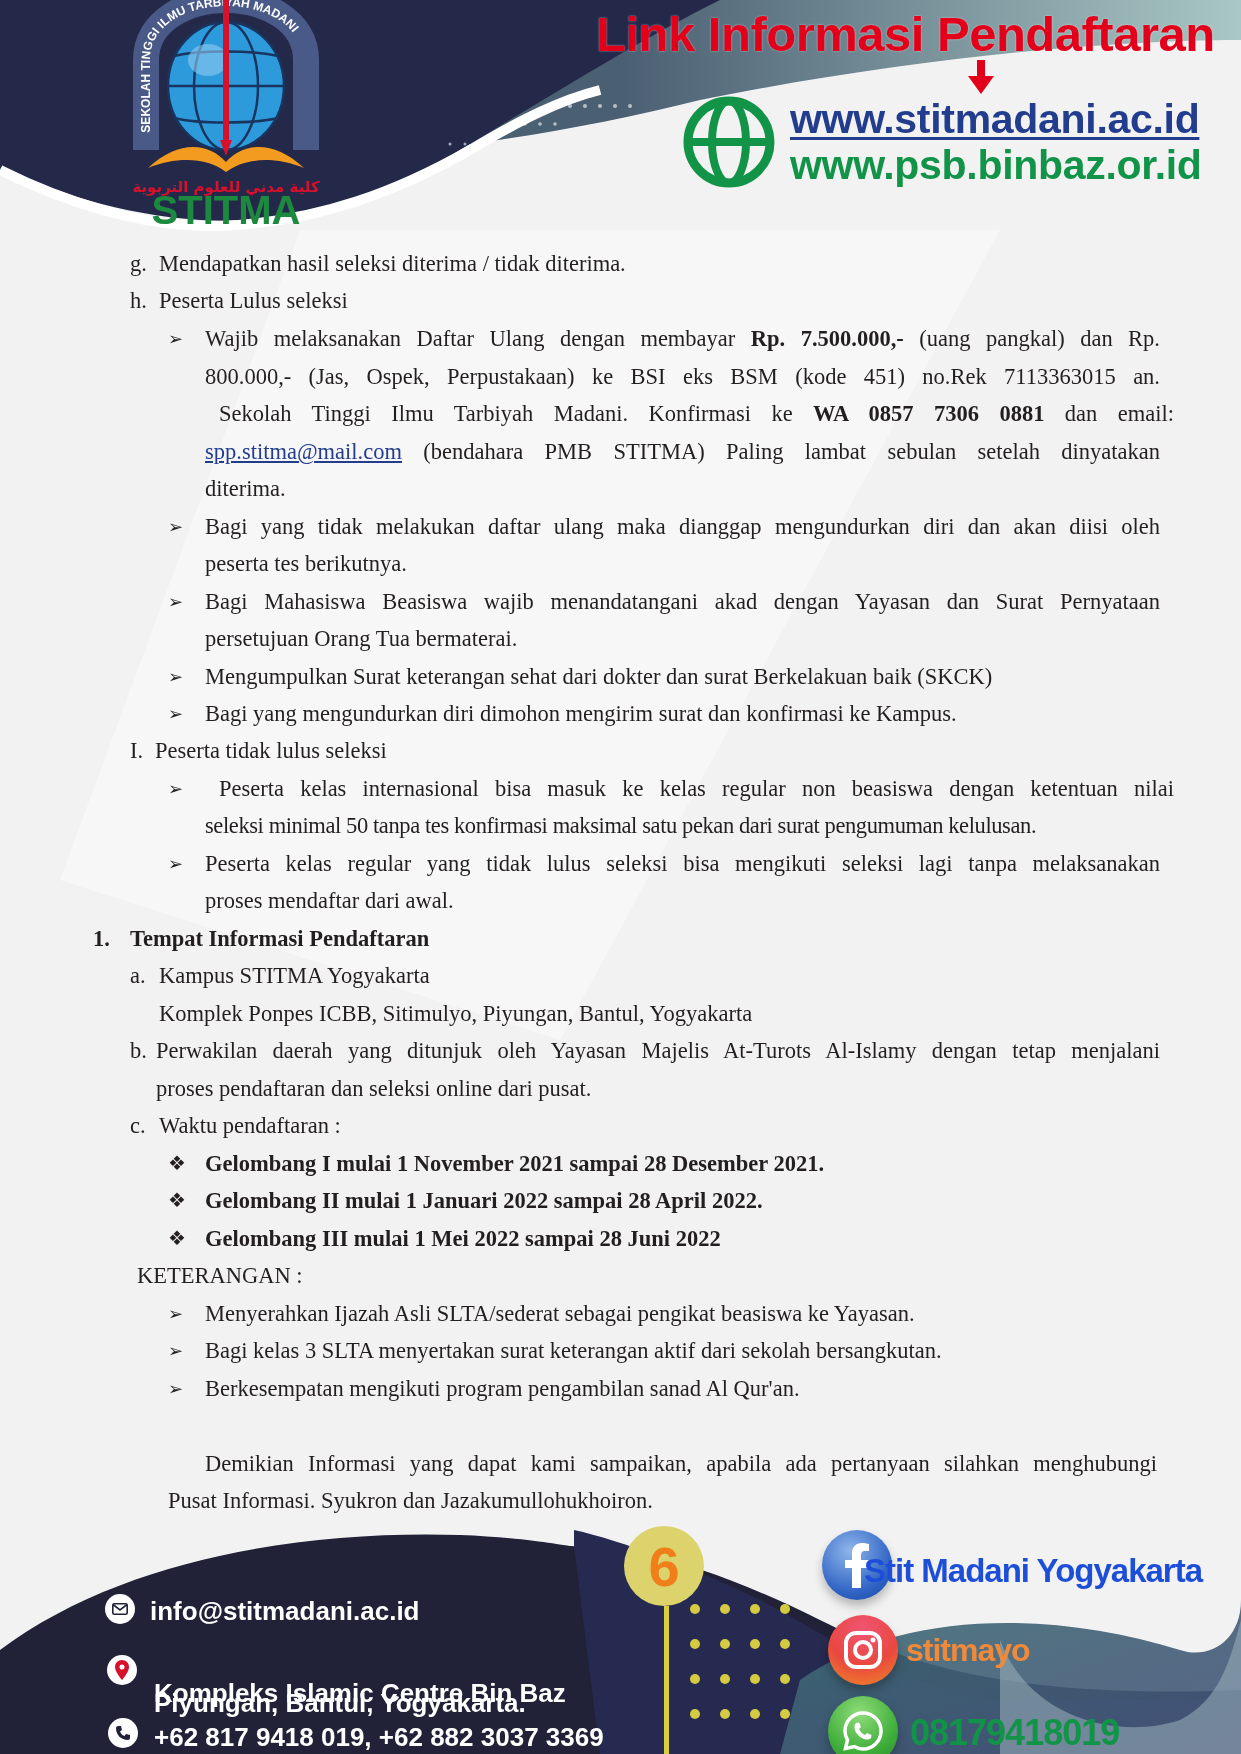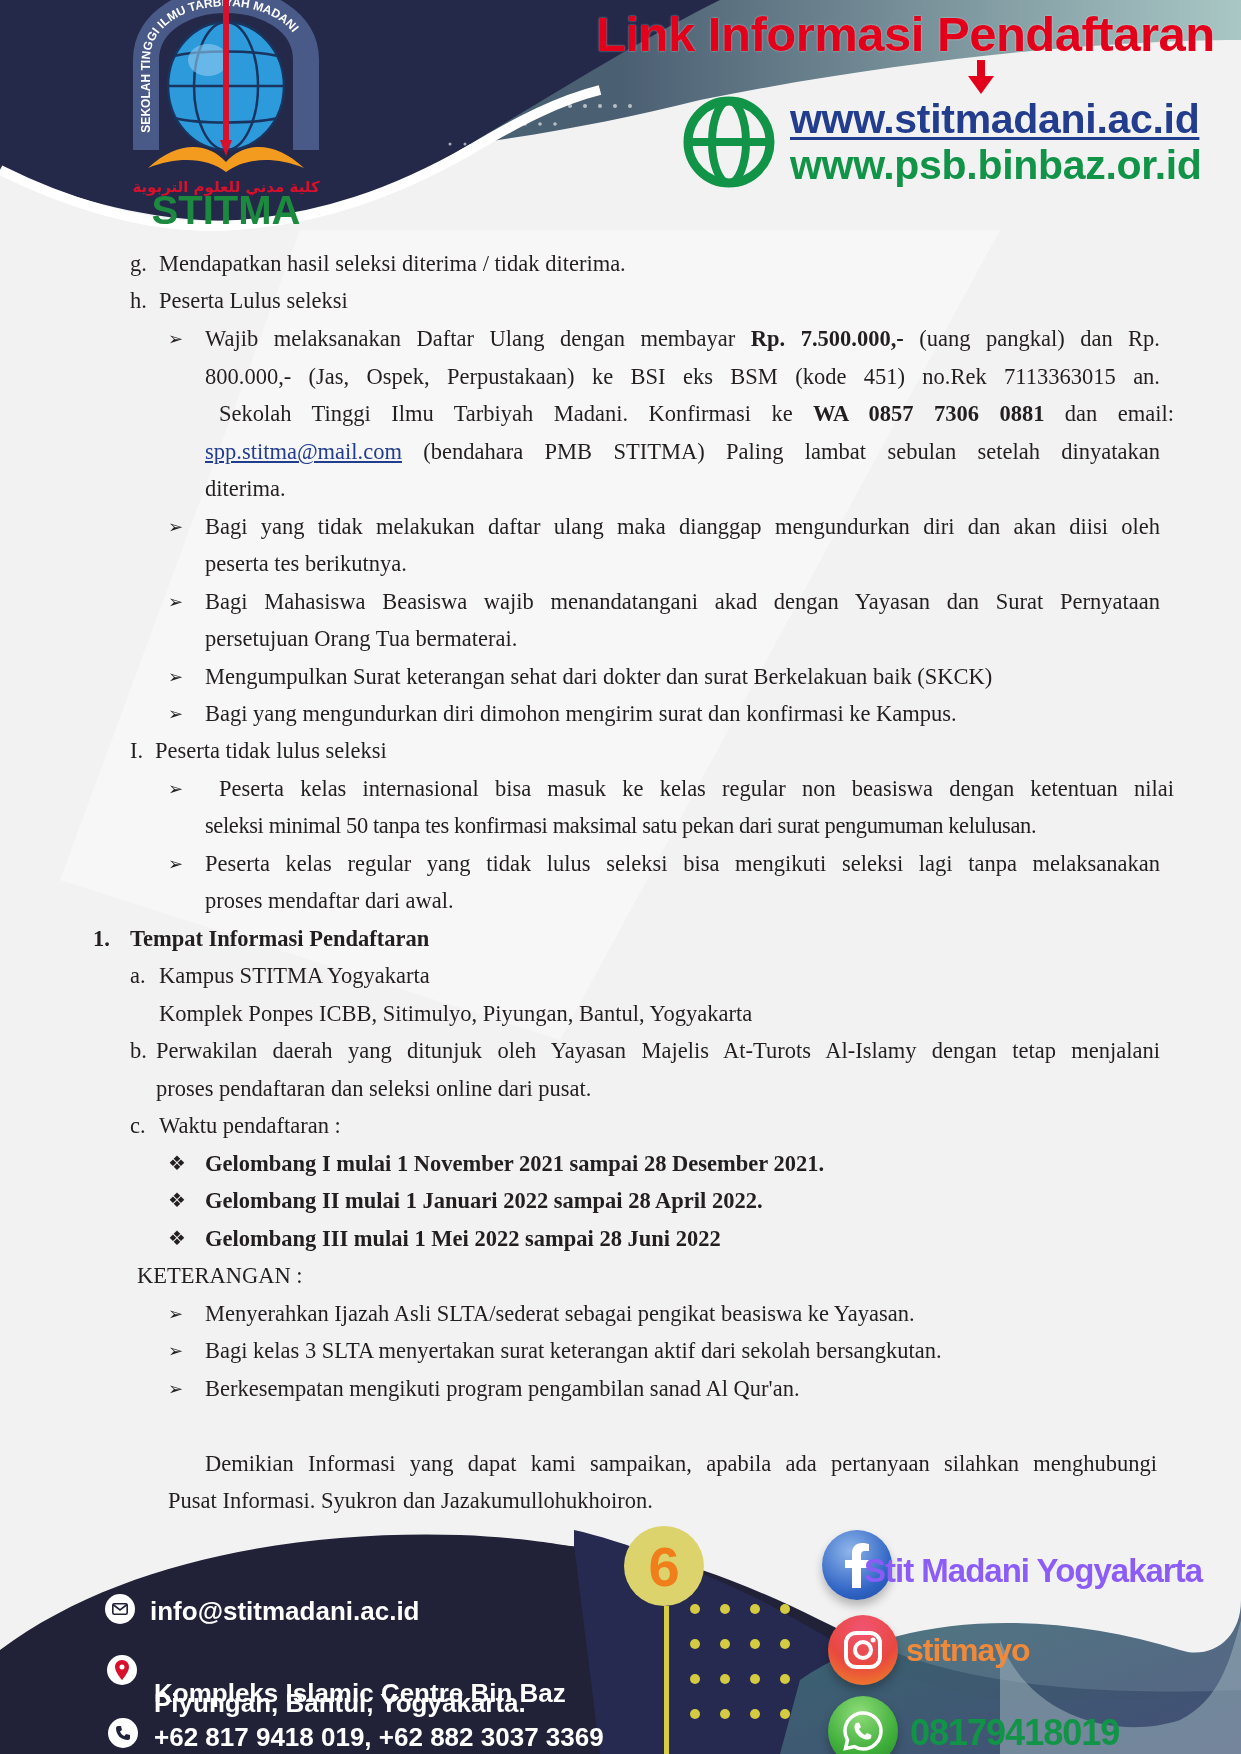--- a/index.html
+++ b/index.html
@@ -280,21 +280,21 @@
       <span style="left:30px;top:105px"></span>
       <span style="left:60px;top:105px"></span>
       <span style="left:90px;top:105px"></span>
   </div>
 
   <div class="social-icon" style="left:822px; top:1530px; background: radial-gradient(circle at 40% 30%, #8fb6ea, #2f63c4 65%, #1f4796);">
     <svg width="26" height="46" viewBox="0 0 26 46">
         <path d="M17,46 L17,26 L24,26 L25,18 L17,18 L17,13 C17,10.5 18,9 21,9 L25,9 L25,2 C23,1.5 20,1 18,1 C12,1 8,5 8,11 L8,18 L1,18 L1,26 L8,26 L8,46 Z" fill="#ffffff"></path>
       </svg>
   </div>
-  <div class="social-text" style="left:864px; top:1552px; font-size:33px; color:#8b5cf6;">Stit Madani Yogyakarta</div>
+  <div class="social-text" style="left:864px; top:1552px; font-size:33px; color:#1d4ed8;">Stit Madani Yogyakarta</div>
 
   <div class="social-icon" style="left:828px; top:1615px; background: radial-gradient(circle at 50% 20%, #f05473, #e9483f 55%, #f08a24);">
     <svg width="40" height="40" viewBox="0 0 40 40">
         <rect x="3" y="3" width="34" height="34" rx="10" fill="none" stroke="#ffffff" stroke-width="4"></rect>
         <circle cx="20" cy="20" r="8" fill="none" stroke="#ffffff" stroke-width="4"></circle>
         <circle cx="30" cy="10" r="2.5" fill="#ffffff"></circle>
       </svg>
   </div>
   <div class="social-text" style="left:906px; top:1632px; font-size:32px; color:#f08a3a;">stitmayo</div>
 

